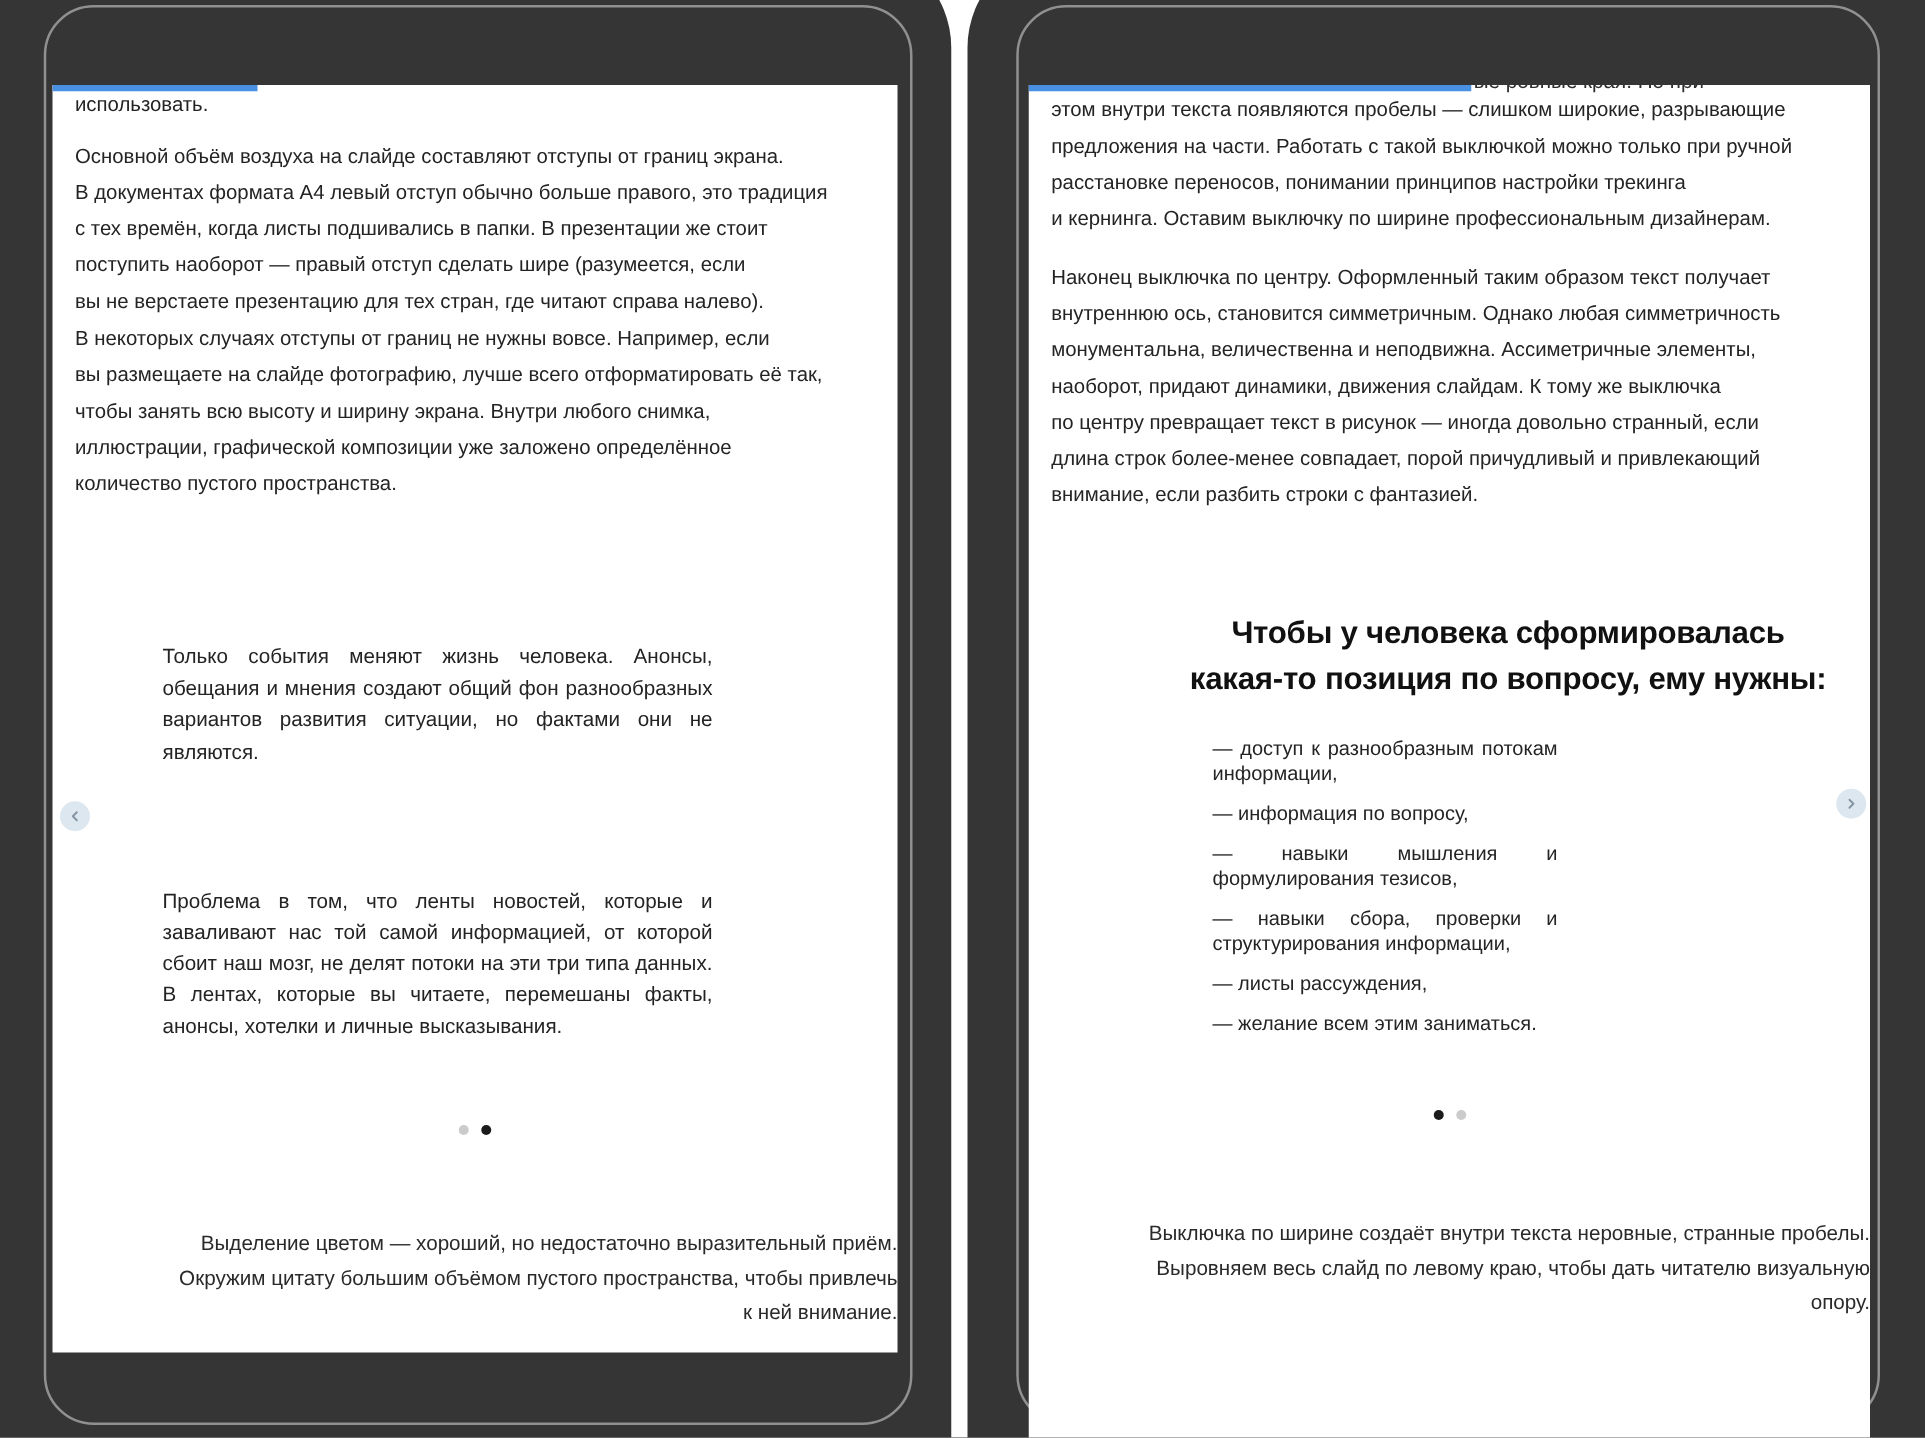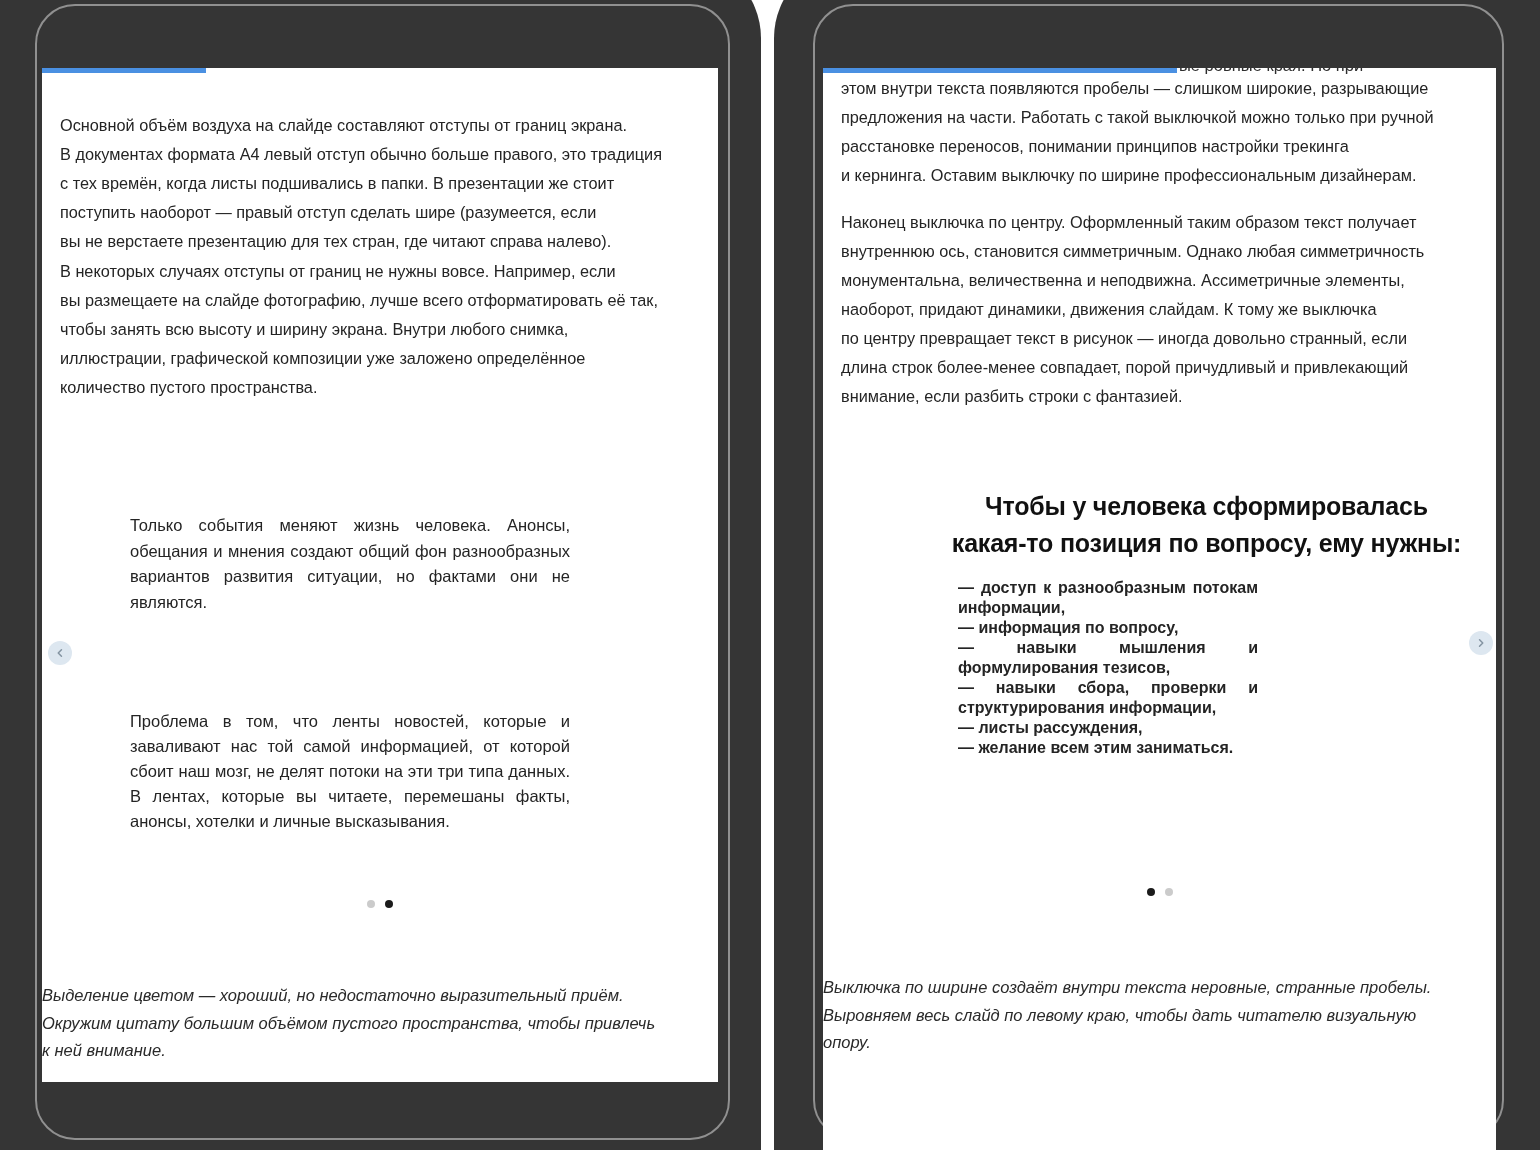--- a/index.html
+++ b/index.html
@@ -26,22 +26,22 @@
   .sel-bar-right{left:0;width:354px;}
   .clip-line{position:absolute;top:0;left:356px;width:300px;height:7px;overflow:hidden;}
   .clip-line span{display:block;margin-top:-12px;font-size:16.5px;line-height:18px;color:#2e2e2e;white-space:nowrap;}
 
   
   .para{position:absolute;margin:0;font-size:16.3px;line-height:29px;white-space:pre-line;width:652px;}
   .quote{position:absolute;margin:0;font-size:16.5px;line-height:25.5px;text-align:justify;width:440px;}
   .quote .hl{background:#ffe93c;padding:2.5px 2px;box-decoration-break:clone;-webkit-box-decoration-break:clone;}
   .heading{position:absolute;left:0;width:100%;margin:0;text-align:center;font-size:25px;line-height:37px;font-weight:bold;letter-spacing:-0.2px;white-space:pre-line;color:#111;padding-left:47px;}
   .listblock{position:absolute;}
-  .listblock p{margin:0;font-size:16px;line-height:20px;text-align:justify;font-weight:bold;}
-  .caption{position:absolute;left:0;width:100%;margin:0;text-align:left;font-size:16.5px;line-height:27.5px;white-space:pre-line;color:#2a2a2a;font-style:italic;}
+  .listblock p{margin:12px;font-size:16px;line-height:20px;text-align:justify;}
+  .caption{position:absolute;left:0;width:100%;margin:0;text-align:right;font-size:16.5px;line-height:27.5px;white-space:pre-line;color:#2a2a2a;}
 
   
   .dots{position:absolute;left:0;width:100%;display:flex;justify-content:center;gap:10px;}
   .dot{width:8px;height:8px;border-radius:50%;}
   .dot[data-active="true"]{background:#1b1b1b;}
   .dot[data-active="false"]{background:#cbcbcb;}
 
   
   .nav-btn{position:absolute;width:24px;height:24px;border-radius:50%;background:#dde7f0;display:flex;align-items:center;justify-content:center;cursor:pointer;}
   .nav-btn svg{display:block;}
@@ -50,20 +50,21 @@
 </style>
 </head>
 <body>
 
 <div class="bezel bezel-left"></div>
 <div class="frame-outline outline-left"></div>
 
 <div class="page page-left">
   <div class="sel-bar sel-bar-left"></div>
 
+  <p class="para" style="left:18px;top:2px;">использовать.</p>
 
   <p class="para" style="left:18px;top:43px;">Основной объём воздуха на слайде составляют отступы от границ экрана.
 В документах формата А4 левый отступ обычно больше правого, это традиция
 с тех времён, когда листы подшивались в папки. В презентации же стоит
 поступить наоборот — правый отступ сделать шире (разумеется, если
 вы не верстаете презентацию для тех стран, где читают справа налево).</p>
 
   <p class="para" style="left:18px;top:189px;">В некоторых случаях отступы от границ не нужны вовсе. Например, если
 вы размещаете на слайде фотографию, лучше всего отформатировать её так,
 чтобы занять всю высоту и ширину экрана. Внутри любого снимка,

